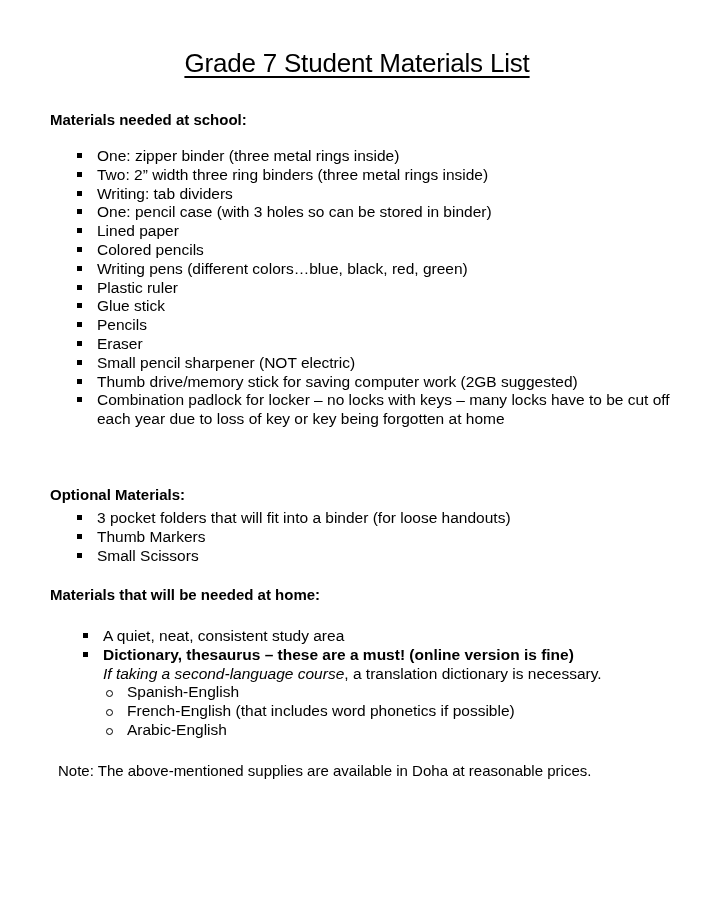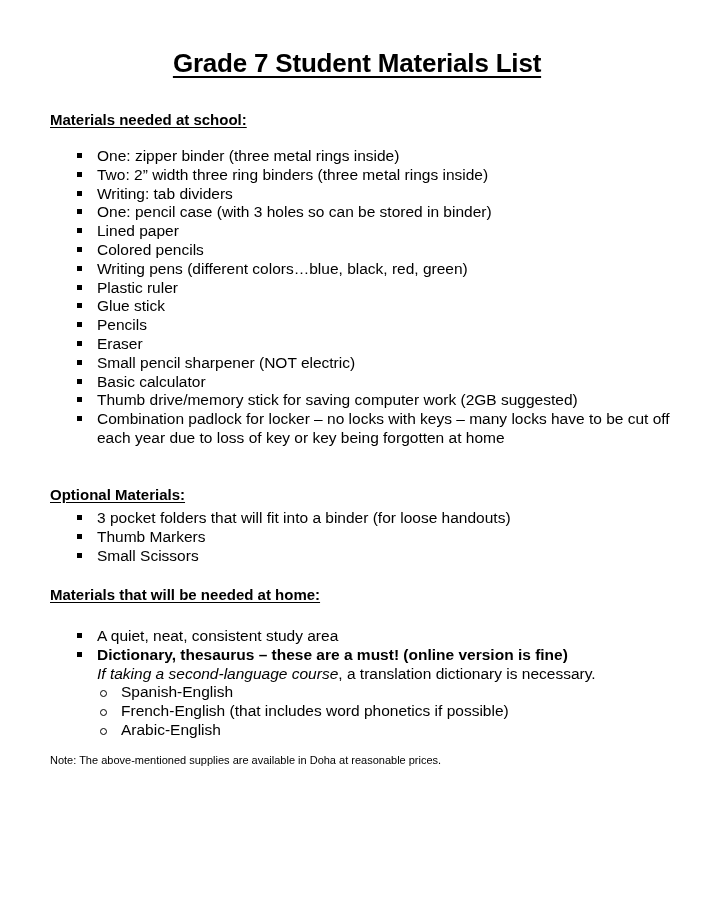--- a/index.html
+++ b/index.html
@@ -2,43 +2,43 @@
 <html><head>
 <meta charset="utf-8">
 <style>
   html, body { margin: 0; padding: 0; background: #ffffff; }
   body {
     width: 714px; height: 924px; position: relative; overflow: hidden;
     font-family: "Liberation Sans", sans-serif; color: #000;
   }
   .title {
     position: absolute; top: 48px; left: 0; width: 714px; text-align: center;
-    font-size: 26px; font-weight: bold; text-decoration: underline;
+    font-size: 26px; font-weight: normal; text-decoration: underline;
     text-underline-offset: 4px; text-decoration-thickness: 2px;
     margin: 0; letter-spacing: -0.2px;
   }
   .heading {
     position: absolute; left: 50px; font-size: 15px; font-weight: bold;
-    text-decoration: underline; text-underline-offset: 2px; margin: 0;
+    text-underline-offset: 2px; margin: 0;
   }
   ul.list { position: absolute; margin: 4px; padding: 0; list-style: none; }
   ul.list li {
     position: relative; font-size: 15.5px; line-height: 18.8px; padding-left: 20px;
   }
   ul.list li .bullet {
     position: absolute; left: 0; top: 6px; width: 5px; height: 5px; background: #000;
   }
   ul.sub { list-style: none; margin: 0; padding: 0; }
   ul.sub li { padding-left: 24px; }
   ul.sub li .circle {
     position: absolute; left: 3px; top: 7px; width: 5px; height: 5px;
     border: 1px solid #000; border-radius: 50%; background: #fff;
   }
   .bold { font-weight: bold; }
-  .note { position: absolute; left: 50px; top: 754px; font-size: 11px; margin: 0; }
+  .note { position: absolute; left: 50px; top: 754px; font-size: 15px; margin: 8px; }
 </style>
 </head>
 <body>
 
 <h1 class="title">Grade 7 Student Materials List</h1>
 
 <h2 class="heading" style="top:111px;">Materials needed at school:</h2>
 
 <ul class="list" style="left:73px; top:143px; width:600px;">
   <li><span class="bullet"></span><span>One: zipper binder (three metal rings inside)</span></li>
@@ -46,36 +46,35 @@
   <li><span class="bullet"></span><span>Writing: tab dividers</span></li>
   <li><span class="bullet"></span><span>One: pencil case (with 3 holes so can be stored in binder)</span></li>
   <li><span class="bullet"></span><span>Lined paper</span></li>
   <li><span class="bullet"></span><span>Colored pencils</span></li>
   <li><span class="bullet"></span><span>Writing pens (different colors…blue, black, red, green)</span></li>
   <li><span class="bullet"></span><span>Plastic ruler</span></li>
   <li><span class="bullet"></span><span>Glue stick</span></li>
   <li><span class="bullet"></span><span>Pencils</span></li>
   <li><span class="bullet"></span><span>Eraser</span></li>
   <li><span class="bullet"></span><span>Small pencil sharpener (NOT electric)</span></li>
-  <li><span class="bullet"></span><span>Basic calculator</span></li>
   <li><span class="bullet"></span><span>Thumb drive/memory stick for saving computer work (2GB suggested)</span></li>
   <li><span class="bullet"></span><span>Combination padlock for locker – no locks with keys – many locks have to be cut off each year due to loss of key or key being forgotten at home</span></li>
 </ul>
 
 <h2 class="heading" style="top:486px;">Optional Materials:</h2>
 
 <ul class="list" style="left:73px; top:505px; width:600px;">
   <li><span class="bullet"></span><span>3 pocket folders that will fit into a binder  (for loose handouts)</span></li>
   <li><span class="bullet"></span><span>Thumb Markers</span></li>
   <li><span class="bullet"></span><span>Small Scissors</span></li>
 </ul>
 
 <h2 class="heading" style="top:586px;">Materials that will be needed at home:</h2>
 
-<ul class="list" style="left:73px; top:623px; width:620px;">
+<ul class="list" style="left:79px; top:623px; width:620px;">
   <li><span class="bullet"></span><span>A quiet, neat, consistent study area</span></li>
   <li><span class="bullet"></span><span class="bold">Dictionary, thesaurus – these are a must! (online version is fine)</span><br>
     <span><i>If taking a second-language course</i><span>, a translation dictionary is necessary.</span></span>
     <ul class="sub" style="margin-left:0px;">
       <li style="position:relative;"><span class="circle"></span><span>Spanish-English</span></li>
       <li style="position:relative;"><span class="circle"></span><span>French-English (that includes word phonetics if possible)</span></li>
       <li style="position:relative;"><span class="circle"></span><span>Arabic-English</span></li>
     </ul>
   </li>
 </ul>

